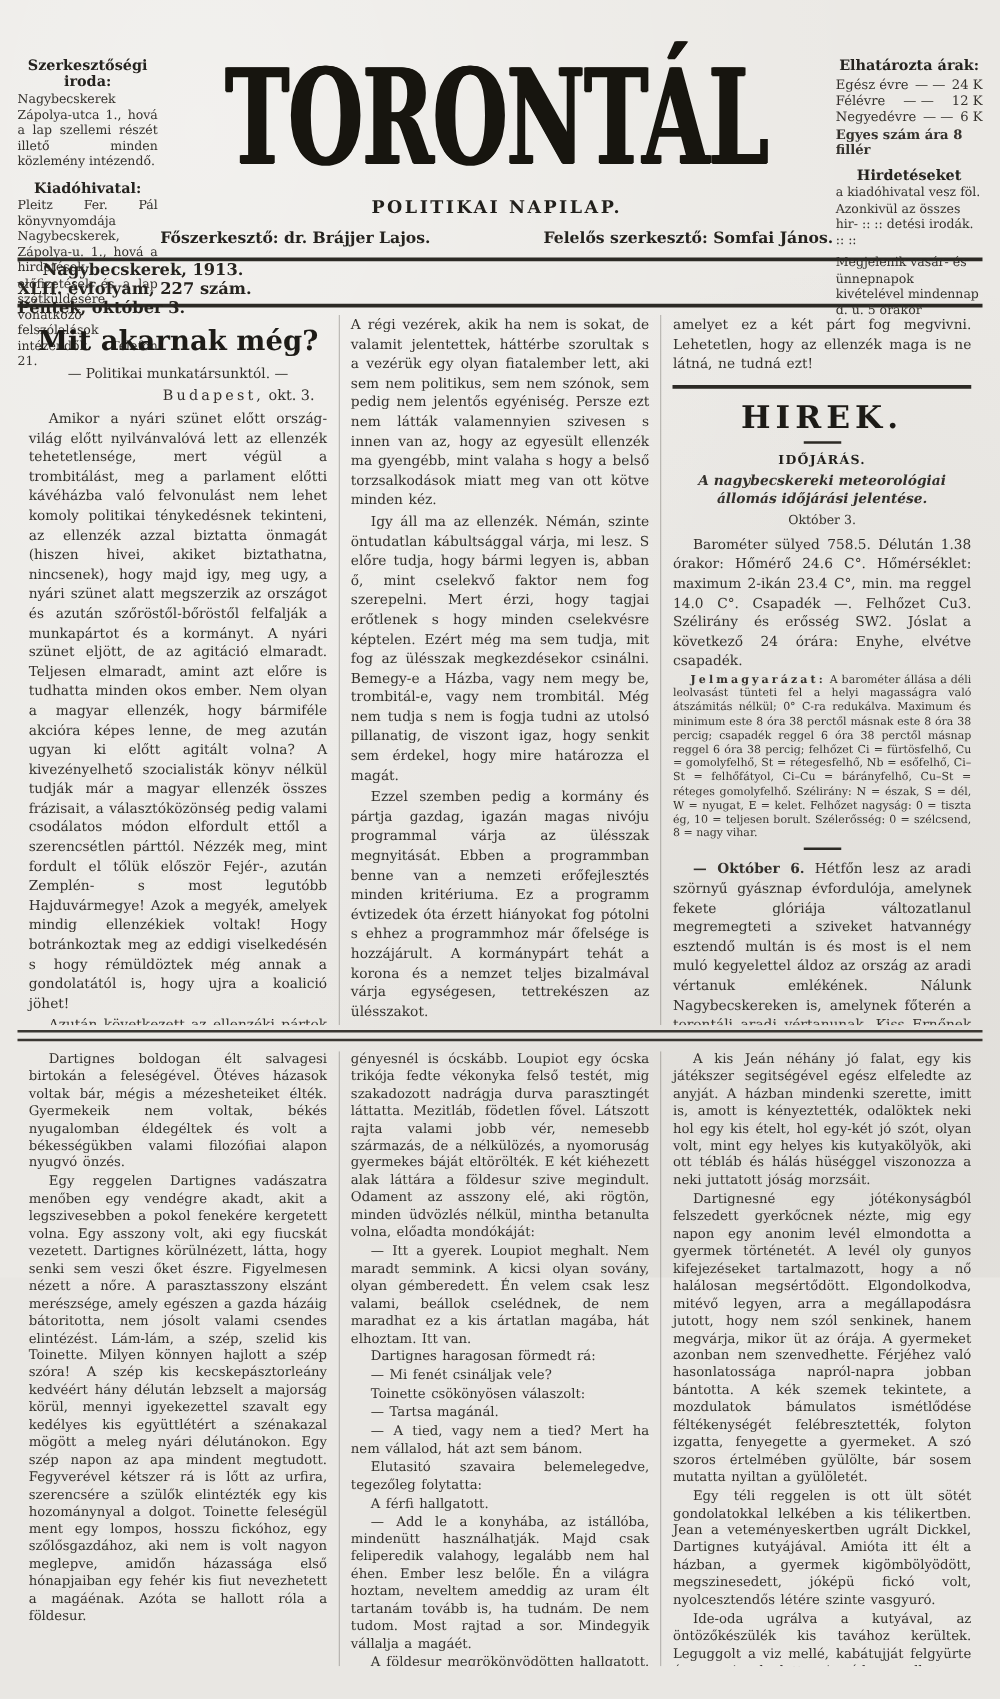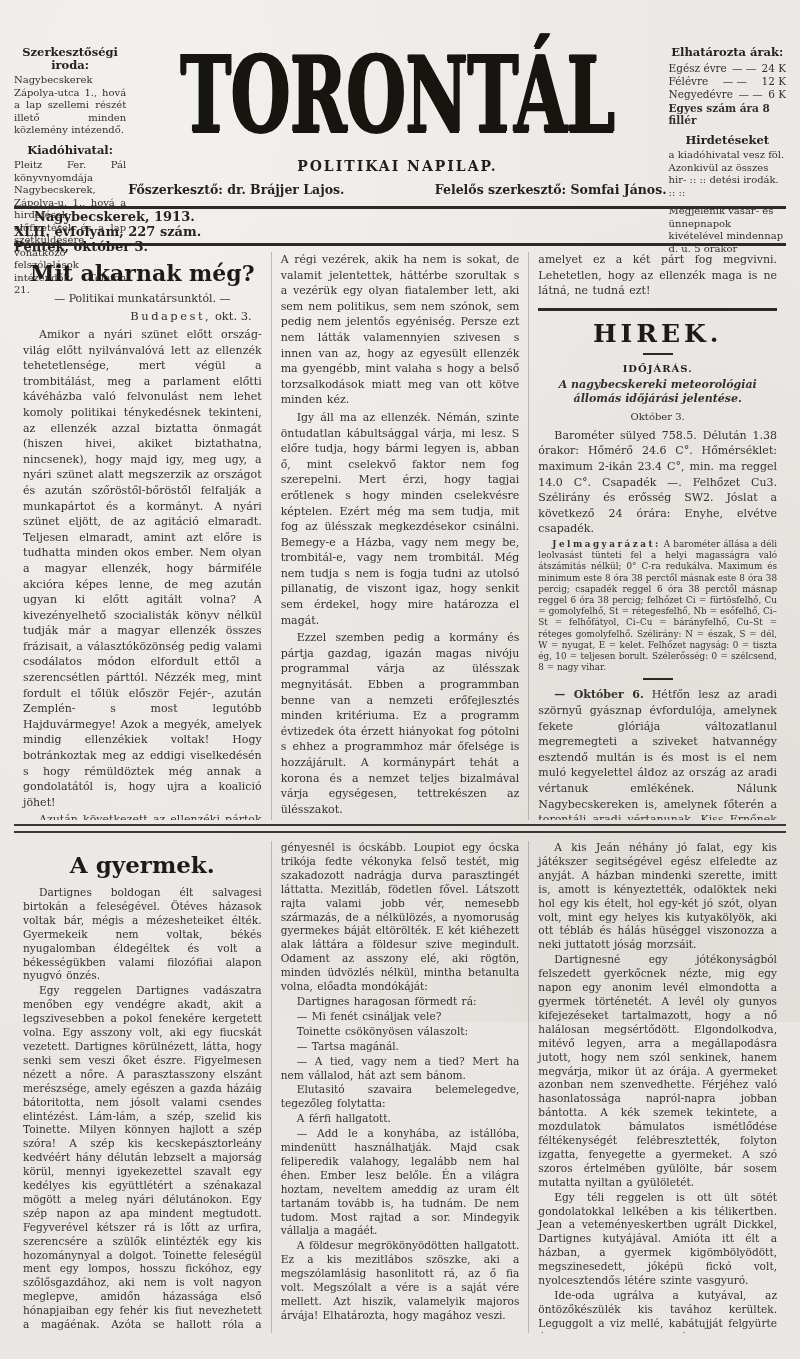--- a/index.html
+++ b/index.html
@@ -172,29 +172,29 @@
         <span class="bold">— Október 6.</span>
         <span>Hétfőn lesz az aradi szörnyű gyásznap évfordulója, amelynek fekete glóriája változatlanul megremegteti a sziveket hatvannégy esztendő multán is és most is el nem muló kegyelettel áldoz az ország az aradi vértanuk emlékének. Nálunk Nagybecskereken is, amelynek főterén a torontáli aradi vértanunak, Kiss Ernőnek ércszobra csillog, meleg szivvel áldoz a közönség a nagy gyásznapon. Igy október 6-ikán d. e. 10 órakor a róm. kath. plébánia-templomban ünnepies gyászistentisztelet lesz, d. e. fél 12 órakor pedig a Torontálvármegyei</span>
       </p>
     </div>
   </div>
 
   <div class="section-divider"></div>
 
   <div class="body-bottom">
     <div class="col">
-      <h2 class="feuil-title">A gyermek.</h2>
       <div>
           <p class="para">Dartignes boldogan élt salvagesi birtokán a feleségével. Ötéves házasok voltak bár, mégis a mézesheteiket élték. Gyermekeik nem voltak, békés nyugalomban éldegéltek és volt a békességükben valami filozófiai alapon nyugvó önzés.</p>
           <p class="para">Egy reggelen Dartignes vadászatra menőben egy vendégre akadt, akit a legszivesebben a pokol fenekére kergetett volna. Egy asszony volt, aki egy fiucskát vezetett. Dartignes körülnézett, látta, hogy senki sem veszi őket észre. Figyelmesen nézett a nőre. A parasztasszony elszánt merészsége, amely egészen a gazda házáig bátoritotta, nem jósolt valami csendes elintézést. Lám-lám, a szép, szelid kis Toinette. Milyen könnyen hajlott a szép szóra! A szép kis kecskepásztorleány kedvéért hány délután lebzselt a majorság körül, mennyi igyekezettel szavalt egy kedélyes kis együttlétért a szénakazal mögött a meleg nyári délutánokon. Egy szép napon az apa mindent megtudott. Fegyverével kétszer rá is lőtt az urfira, szerencsére a szülők elintézték egy kis hozománynyal a dolgot. Toinette feleségül ment egy lompos, hosszu fickóhoz, egy szőlősgazdához, aki nem is volt nagyon meglepve, amidőn házassága első hónapjaiban egy fehér kis fiut nevezhetett a magáénak. Azóta se hallott róla a földesur.</p>
         </div>
     </div>
     <div class="col">
       <p class="para no-indent">gényesnél is ócskább. Loupiot egy ócska trikója fedte vékonyka felső testét, mig szakadozott nadrágja durva parasztingét láttatta. Mezitláb, födetlen fővel. Látszott rajta valami jobb vér, nemesebb származás, de a nélkülözés, a nyomoruság gyermekes báját eltörölték. E két kiéhezett alak láttára a földesur szive megindult. Odament az asszony elé, aki rögtön, minden üdvözlés nélkül, mintha betanulta volna, előadta mondókáját:</p>
       <div>
+          <p class="para">— Itt a gyerek. Loupiot meghalt. Nem maradt semmink. A kicsi olyan sovány, olyan gémberedett. Én velem csak lesz valami, beállok cselédnek, de nem maradhat ez a kis ártatlan magába, hát elhoztam. Itt van.</p>
           <p class="para">Dartignes haragosan förmedt rá:</p>
           <p class="para">— Mi fenét csináljak vele?</p>
           <p class="para">Toinette csökönyösen válaszolt:</p>
           <p class="para">— Tartsa magánál.</p>
           <p class="para">— A tied, vagy nem a tied? Mert ha nem vállalod, hát azt sem bánom.</p>
           <p class="para">Elutasitó szavaira belemelegedve, tegezőleg folytatta:</p>
           <p class="para">A férfi hallgatott.</p>
           <p class="para">— Add le a konyhába, az istállóba, mindenütt használhatják. Majd csak feliperedik valahogy, legalább nem hal éhen. Ember lesz belőle. Én a világra hoztam, neveltem ameddig az uram élt tartanám tovább is, ha tudnám. De nem tudom. Most rajtad a sor. Mindegyik vállalja a magáét.</p>
           <p class="para">A földesur megrökönyödötten hallgatott. Ez a kis mezitlábos szöszke, aki a megszólamlásig hasonlitott rá, az ő fia volt. Megszólalt a vére is a saját vére mellett. Azt hiszik, valamelyik majoros árvája! Elhatározta, hogy magához veszi.</p>
         </div>

